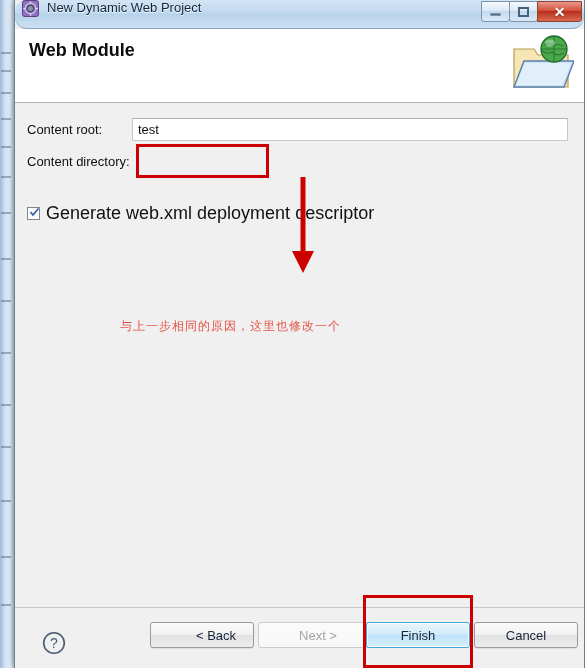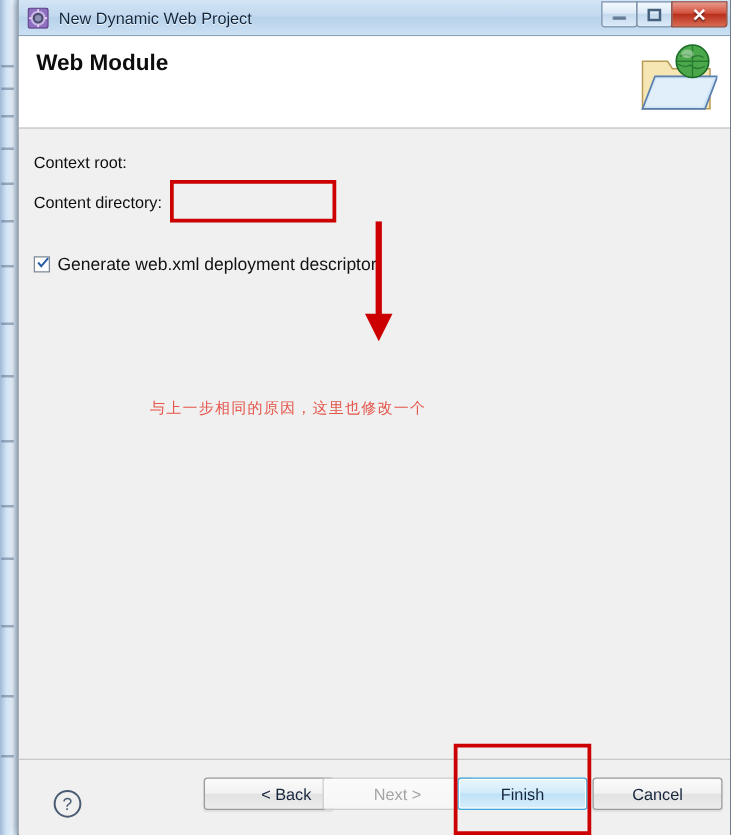--- a/index.html
+++ b/index.html
@@ -58,21 +58,22 @@
     box-shadow: 0 0 8px rgba(0,0,0,0.45);
   }
 
   
   #titlebar {
     position: relative;
     height: 28px;
     background: linear-gradient(to bottom, #d3e4f5 0%, #c2d9ef 45%, #b7d2ea 50%, #cbe0f3 100%);
     border-bottom: 1px solid #8aa2ba;
     display: flex;
-    align-items: center;
+    align-items: flex-start;
+    border-radius: 12px;
   }
   #title-icon {
     width: 17px; height: 17px;
     margin-left: 7px;
     flex: none;
     position: relative;
   }
   #title-text {
     margin-left: 8px;
     font-size: 13px;
@@ -205,21 +206,21 @@
     position: relative;
     flex: none;
   }
   .cb-check {
     position: absolute;
     left: 1px; top: -1px;
     width: 11px; height: 11px;
   }
   .cb-label {
     margin-left: 6px;
-    font-size: 14px;
+    font-size: 18px;
     color: #111;
     white-space: nowrap;
   }
 
   
   .anno-box {
     position: absolute;
     border: 3px solid #cc0000;
     box-sizing: border-box;
     pointer-events: none;
@@ -342,21 +343,22 @@
         <circle cx="46" cy="16" r="13" fill="#4aa84a" stroke="#1d6b28" stroke-width="1.3"></circle>
         <path d="M36 12 Q42 9 46 13 Q50 10 55 13 M34 18 Q40 22 44 19 Q49 24 56 20 M46 3 L46 29 M33 16 L59 16" stroke="#1d6b28" stroke-width="1.1" fill="none" opacity="0.75"></path>
         <ellipse cx="42" cy="10" rx="5" ry="3.4" fill="#ffffff" opacity="0.35"></ellipse>
       </svg>
     </div>
   </div>
 
   <div id="body-area">
 
     <div class="form-row" style="top:14px">
-      <div class="form-label">Context root:</div>
+      <div class="form-label">Content root:</div>
+      <input class="text-input" type="text" value="test" style="">
     </div>
 
     <div class="form-row" style="top:46px">
       <div class="form-label">Content directory:</div>
     </div>
 
     <div id="checkbox-row">
       <div class="cb-box">
         <svg class="cb-check" viewBox="0 0 11 11">
           <path d="M1.5 5 L4 8 L9.5 1.5" stroke="#2a5fa8" stroke-width="1.6" fill="none"></path>
@@ -375,21 +377,21 @@
     <div id="anno-note" style="left:105px; top:181px;">与上一步相同的原因，这里也修改一个</div>
   </div>
 
   <div id="footer">
     <svg id="help-icon" viewBox="0 0 24 24">
       <circle cx="12" cy="12" r="10.3" fill="none" stroke="#4a5c72" stroke-width="1.6"></circle>
       <text x="12" y="17" text-anchor="middle" font-family="Liberation Sans, sans-serif" font-size="14" fill="#4a5c72">?</text>
     </svg>
   </div>
 
-  <div class="btn" style="left:148px; width:104px;padding-left:28px;">&lt; Back</div>
+  <div class="btn" style="left:135px; width:104px;padding-left:28px;">&lt; Back</div>
 
   <div class="btn disabled" style="left:243px; width:120px;">Next &gt;</div>
 
   <div class="btn" style="left:459px; width:104px;">Cancel</div>
 
   <div class="btn primary" style="left:351px; width:104px;">Finish</div>
 
   <div class="anno-box" style="left:348px; top:595px; width:110px; height:73px;"></div>
 </div>
 

